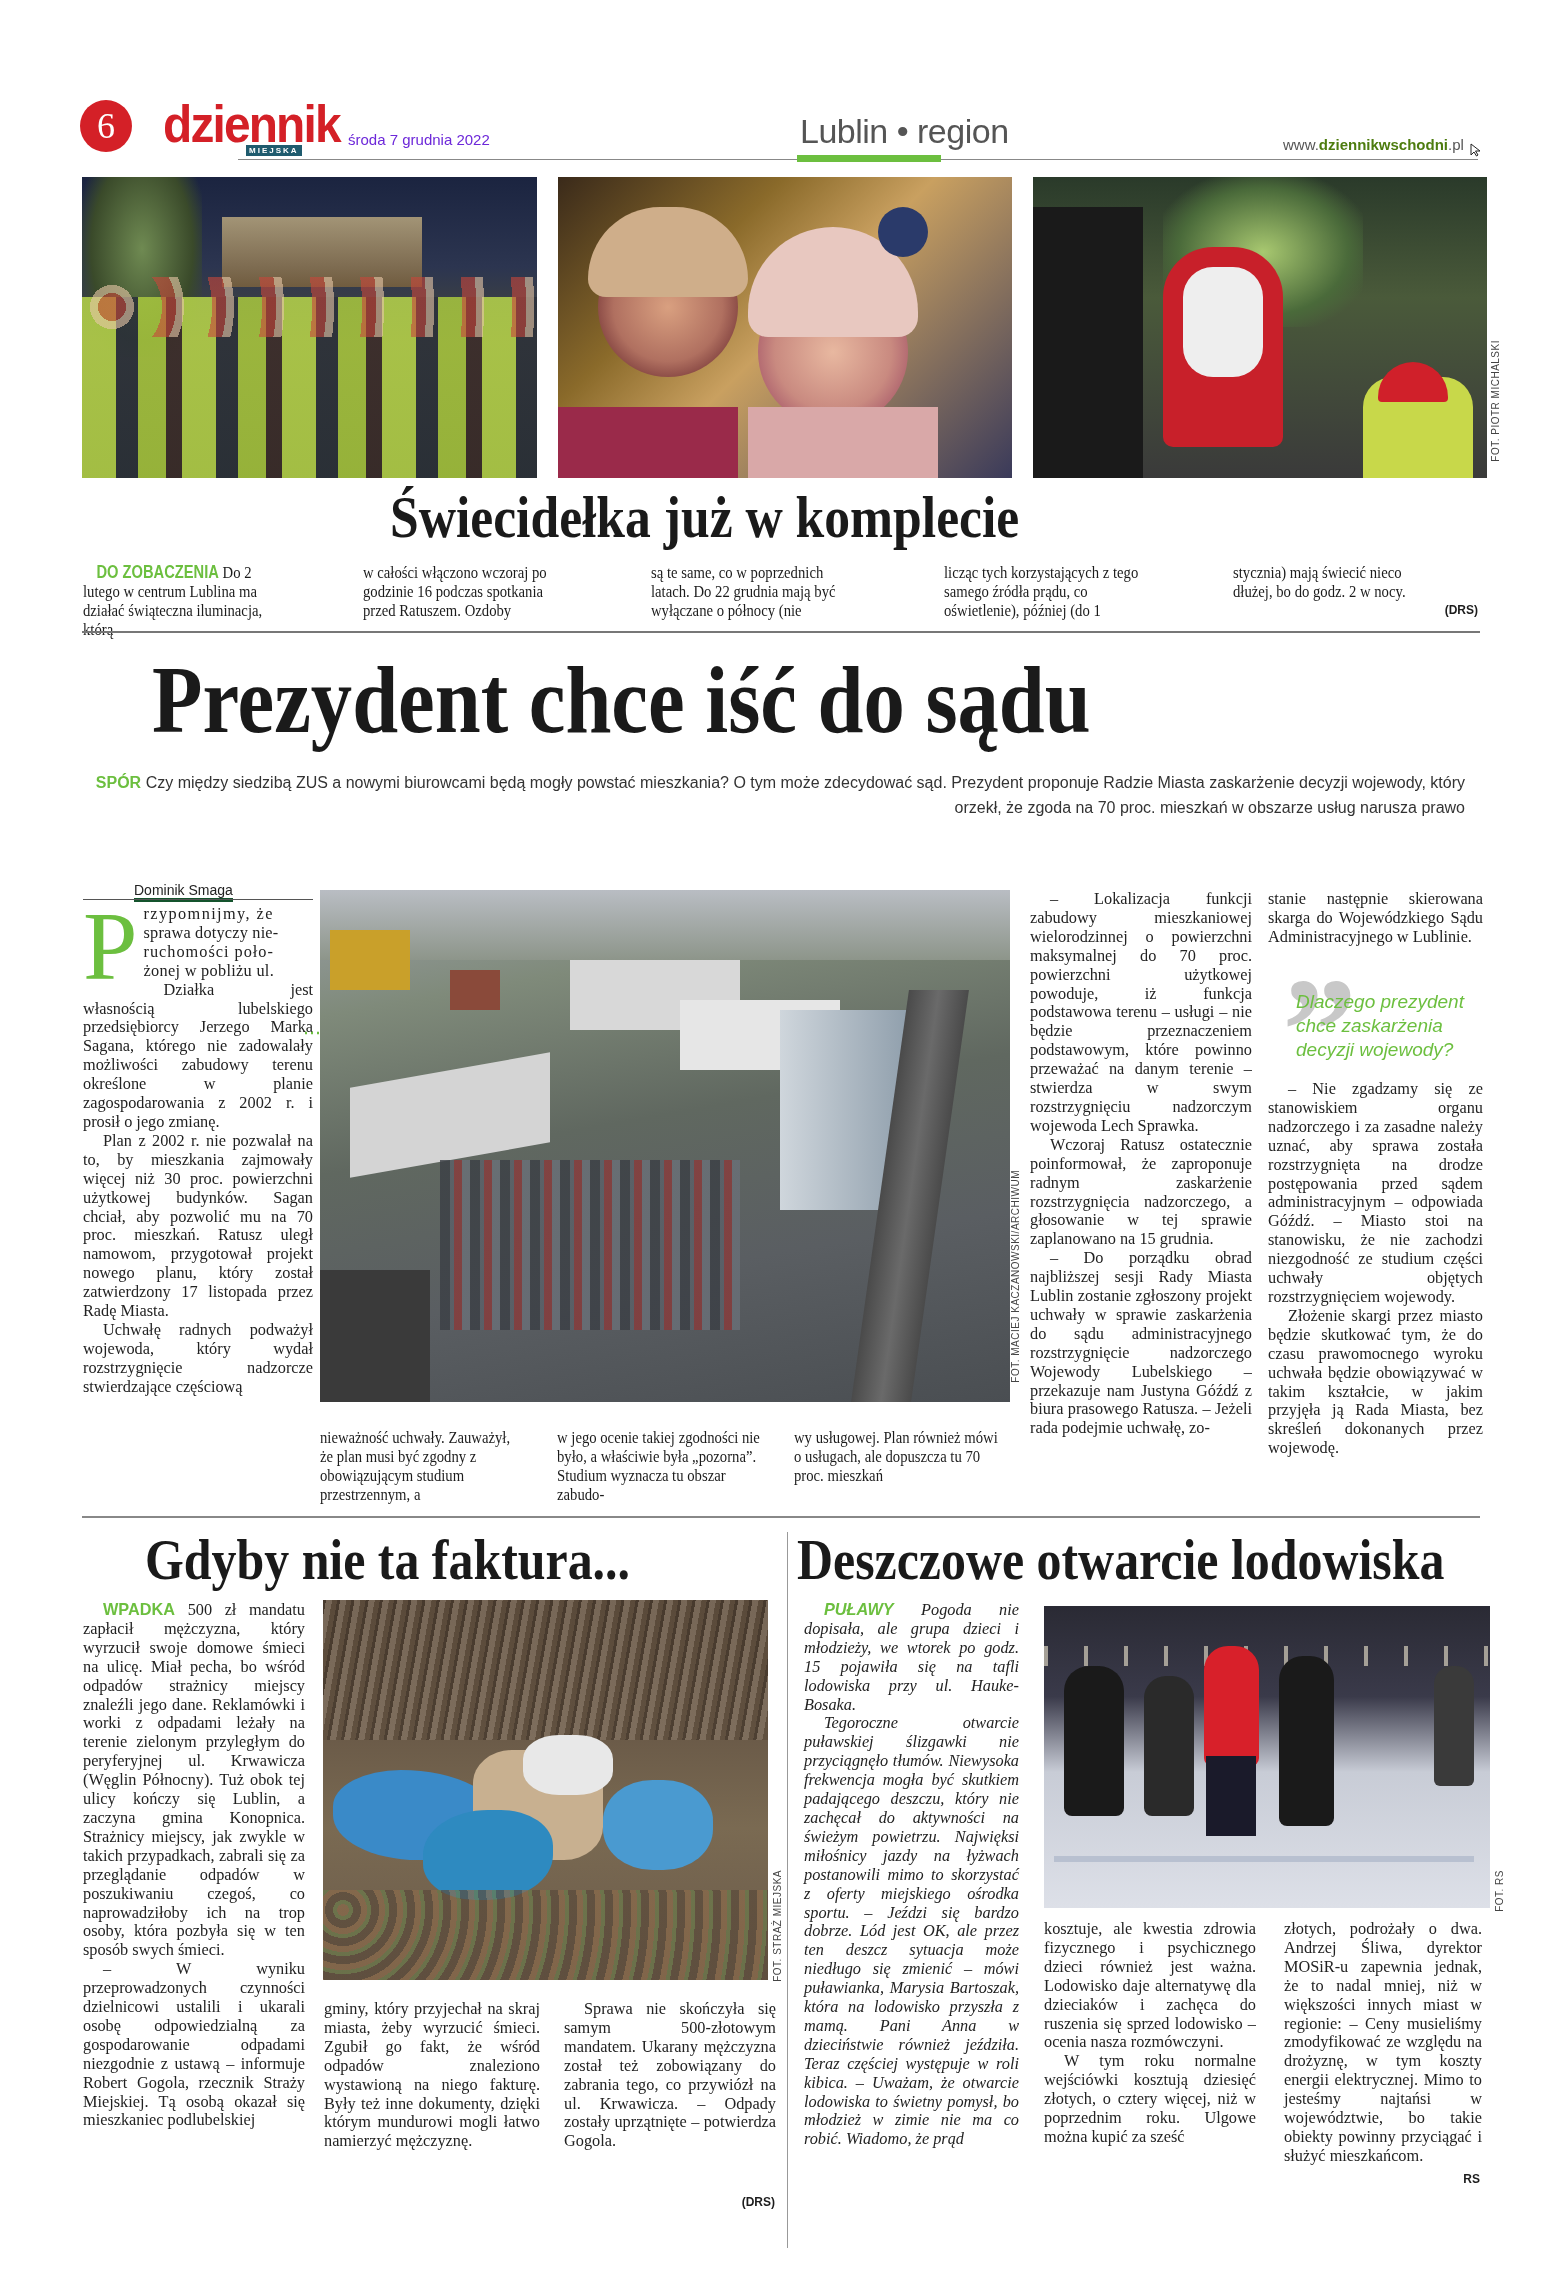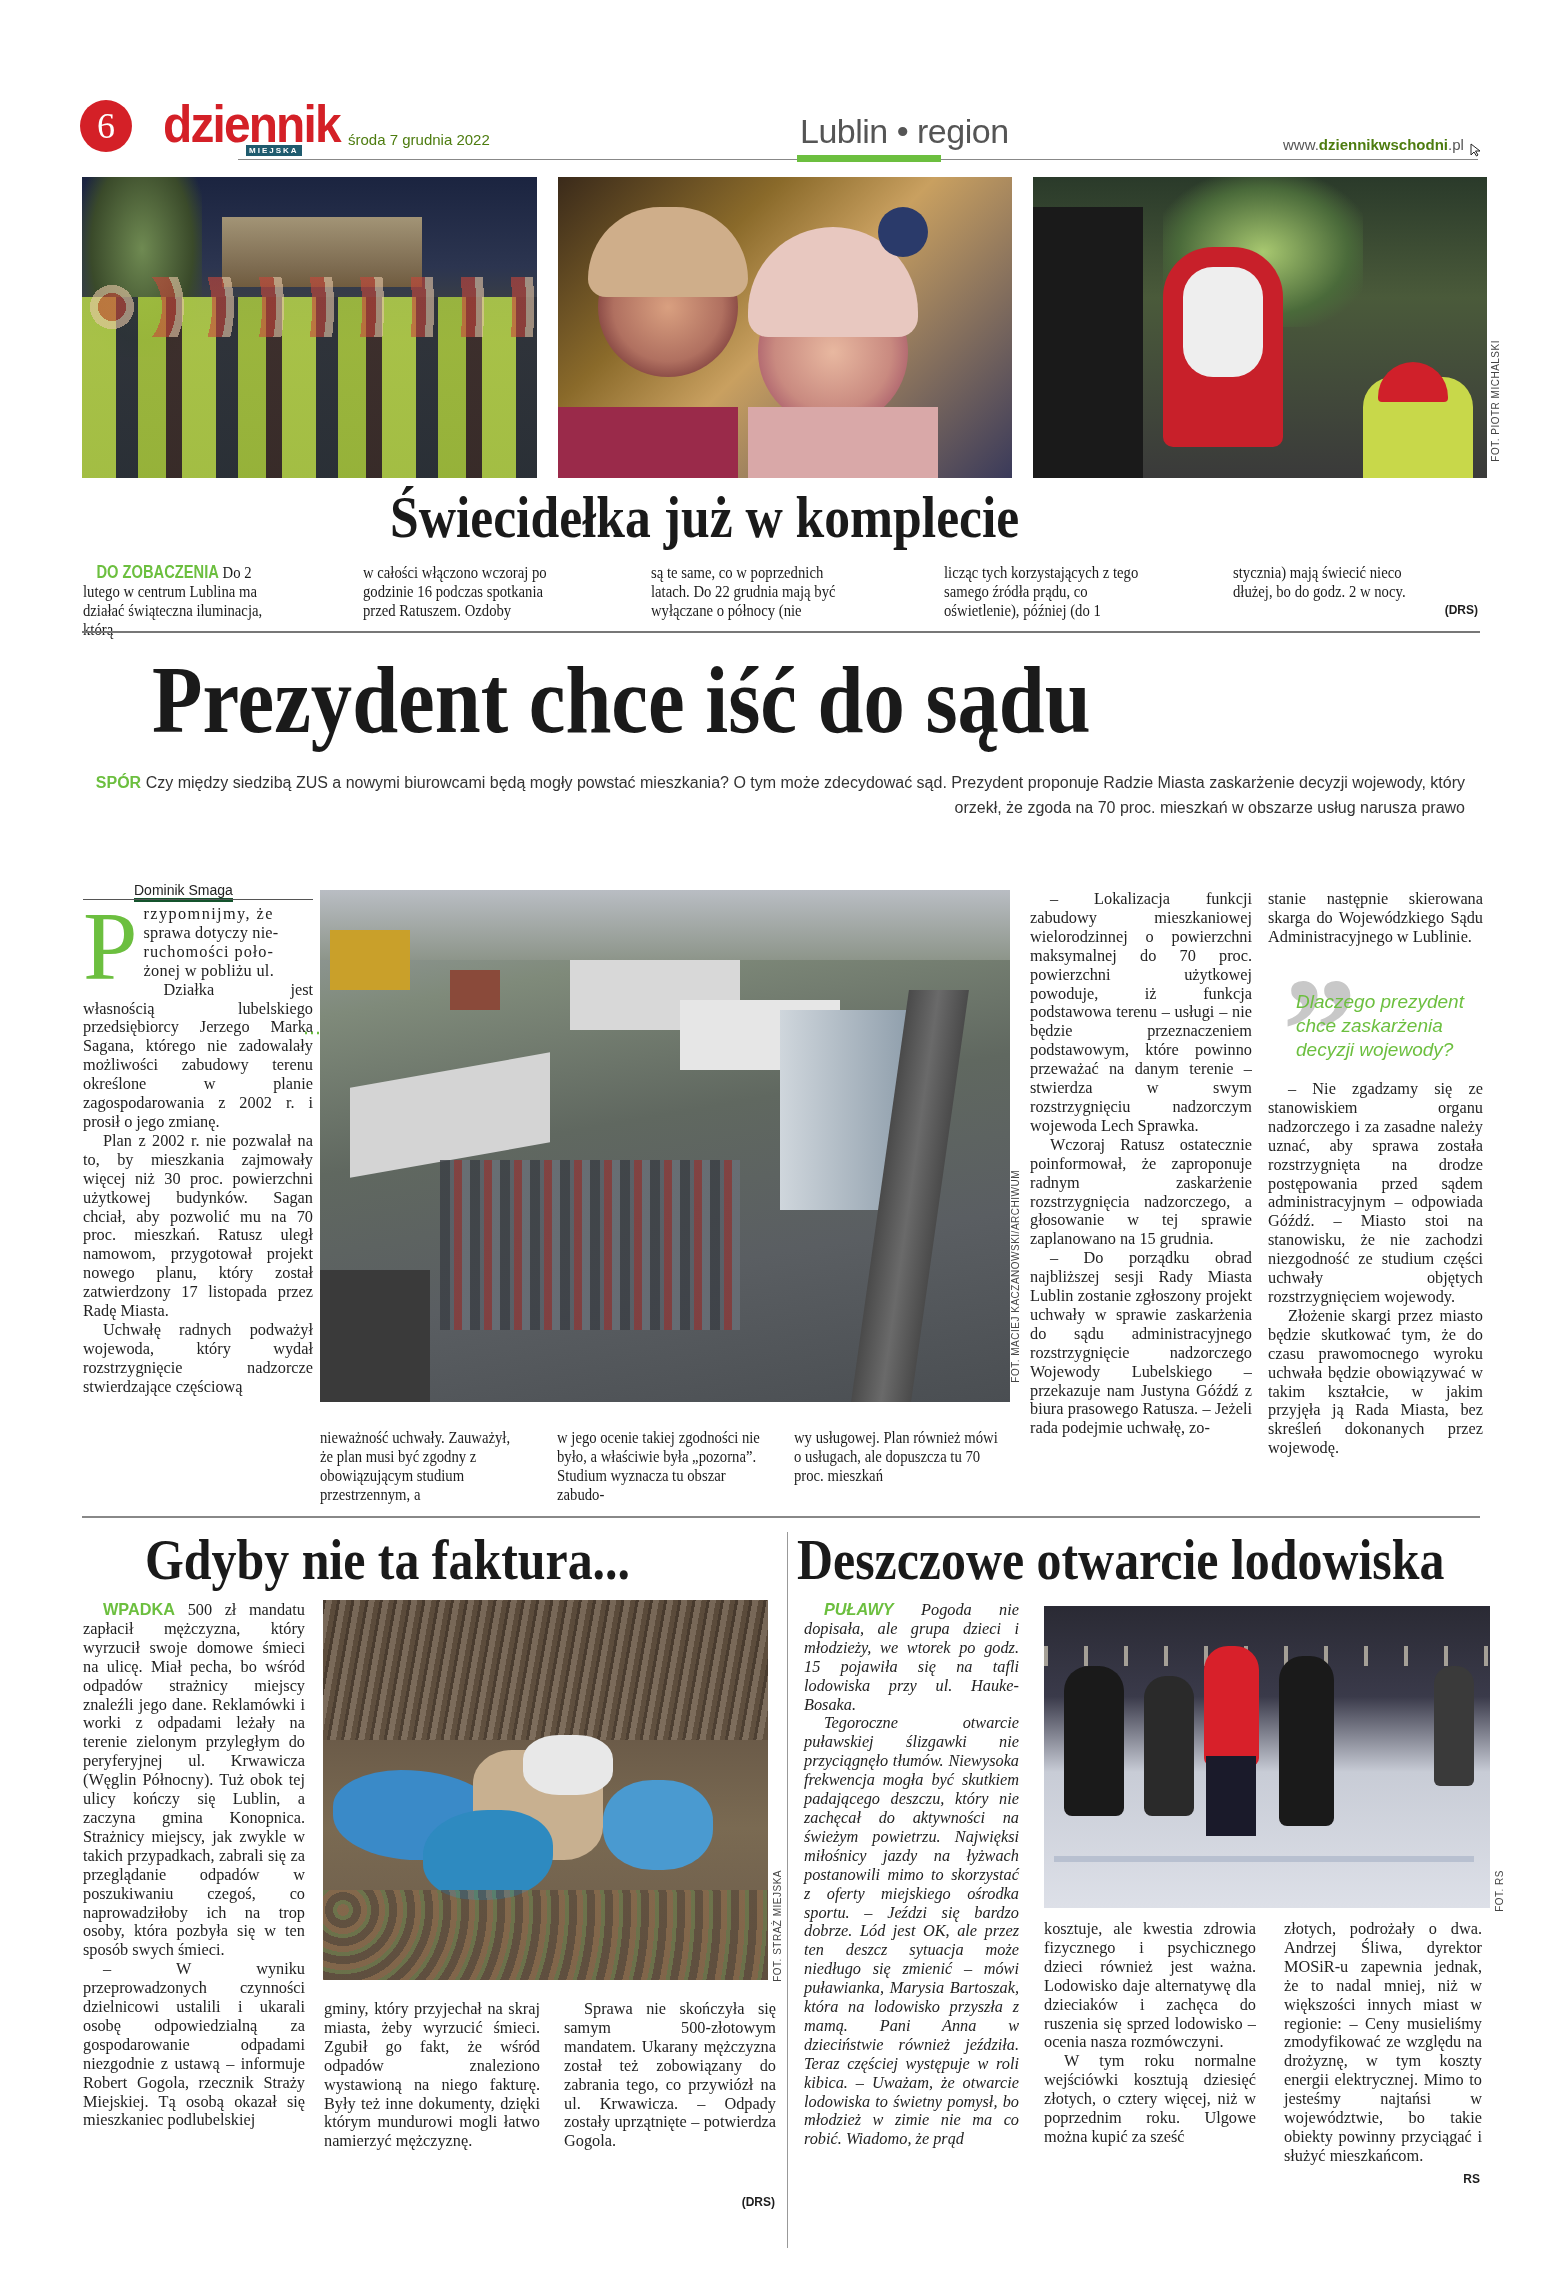--- a/index.html
+++ b/index.html
@@ -4,21 +4,21 @@
 <style>
   * { box-sizing: border-box; margin: 0; padding: 0; }
   html, body { width: 1558px; height: 2281px; background: #ffffff; overflow: hidden; }
   body { position: relative; font-family: "DejaVu Serif", serif; color: #1c1c1c; }
   .abs { position: absolute; }
 
   
   .page-num { left: 80px; top: 100px; width: 52px; height: 52px; border-radius: 50%; background: #d42027; color: #fff; font-family: "Liberation Serif", serif; font-size: 36px; line-height: 52px; text-align: center; }
   .logo { left: 163px; top: 96px; font-family: "Liberation Sans", sans-serif; font-weight: 700; font-size: 52px; color: #d42027; letter-spacing: -2px; line-height: 56px; transform: scaleX(0.92); transform-origin: left; }
   .logo-sub { left: 246px; top: 145px; background: #1f5b6e; color: #fff; font-family: "Liberation Sans", sans-serif; font-size: 8px; font-weight: 700; letter-spacing: 2px; padding: 0 3px; line-height: 11px; }
-  .date { left: 348px; top: 131px; font-family: "Liberation Sans", sans-serif; font-size: 15px; color: #4d7c0f; }
+  .date { left: 348px; top: 131px; font-family: "Liberation Sans", sans-serif; font-size: 15px; color: #6d28d9; }
   .header-rule { left: 238px; top: 159px; width: 1240px; height: 1px; background: #888; }
   .section { left: 800px; top: 112px; font-family: "Liberation Sans", sans-serif; font-size: 34px; color: #555; font-weight: 300; letter-spacing: -0.5px; }
   .section-bar { left: 797px; top: 155px; width: 144px; height: 7px; background: #6cbf3f; }
   .site { left: 1283px; top: 136px; font-family: "Liberation Sans", sans-serif; font-size: 15px; color: #555; }
   .site b { color: #4d7c0f; }
   .cursor-icon { left: 1470px; top: 143px; width: 14px; height: 14px; }
 
   
   .photo { overflow: hidden; }
   .credit { font-family: "Liberation Sans", sans-serif; font-size: 10px; color: #444; letter-spacing: 0.5px; writing-mode: vertical-rl; transform: rotate(180deg); white-space: nowrap; }

